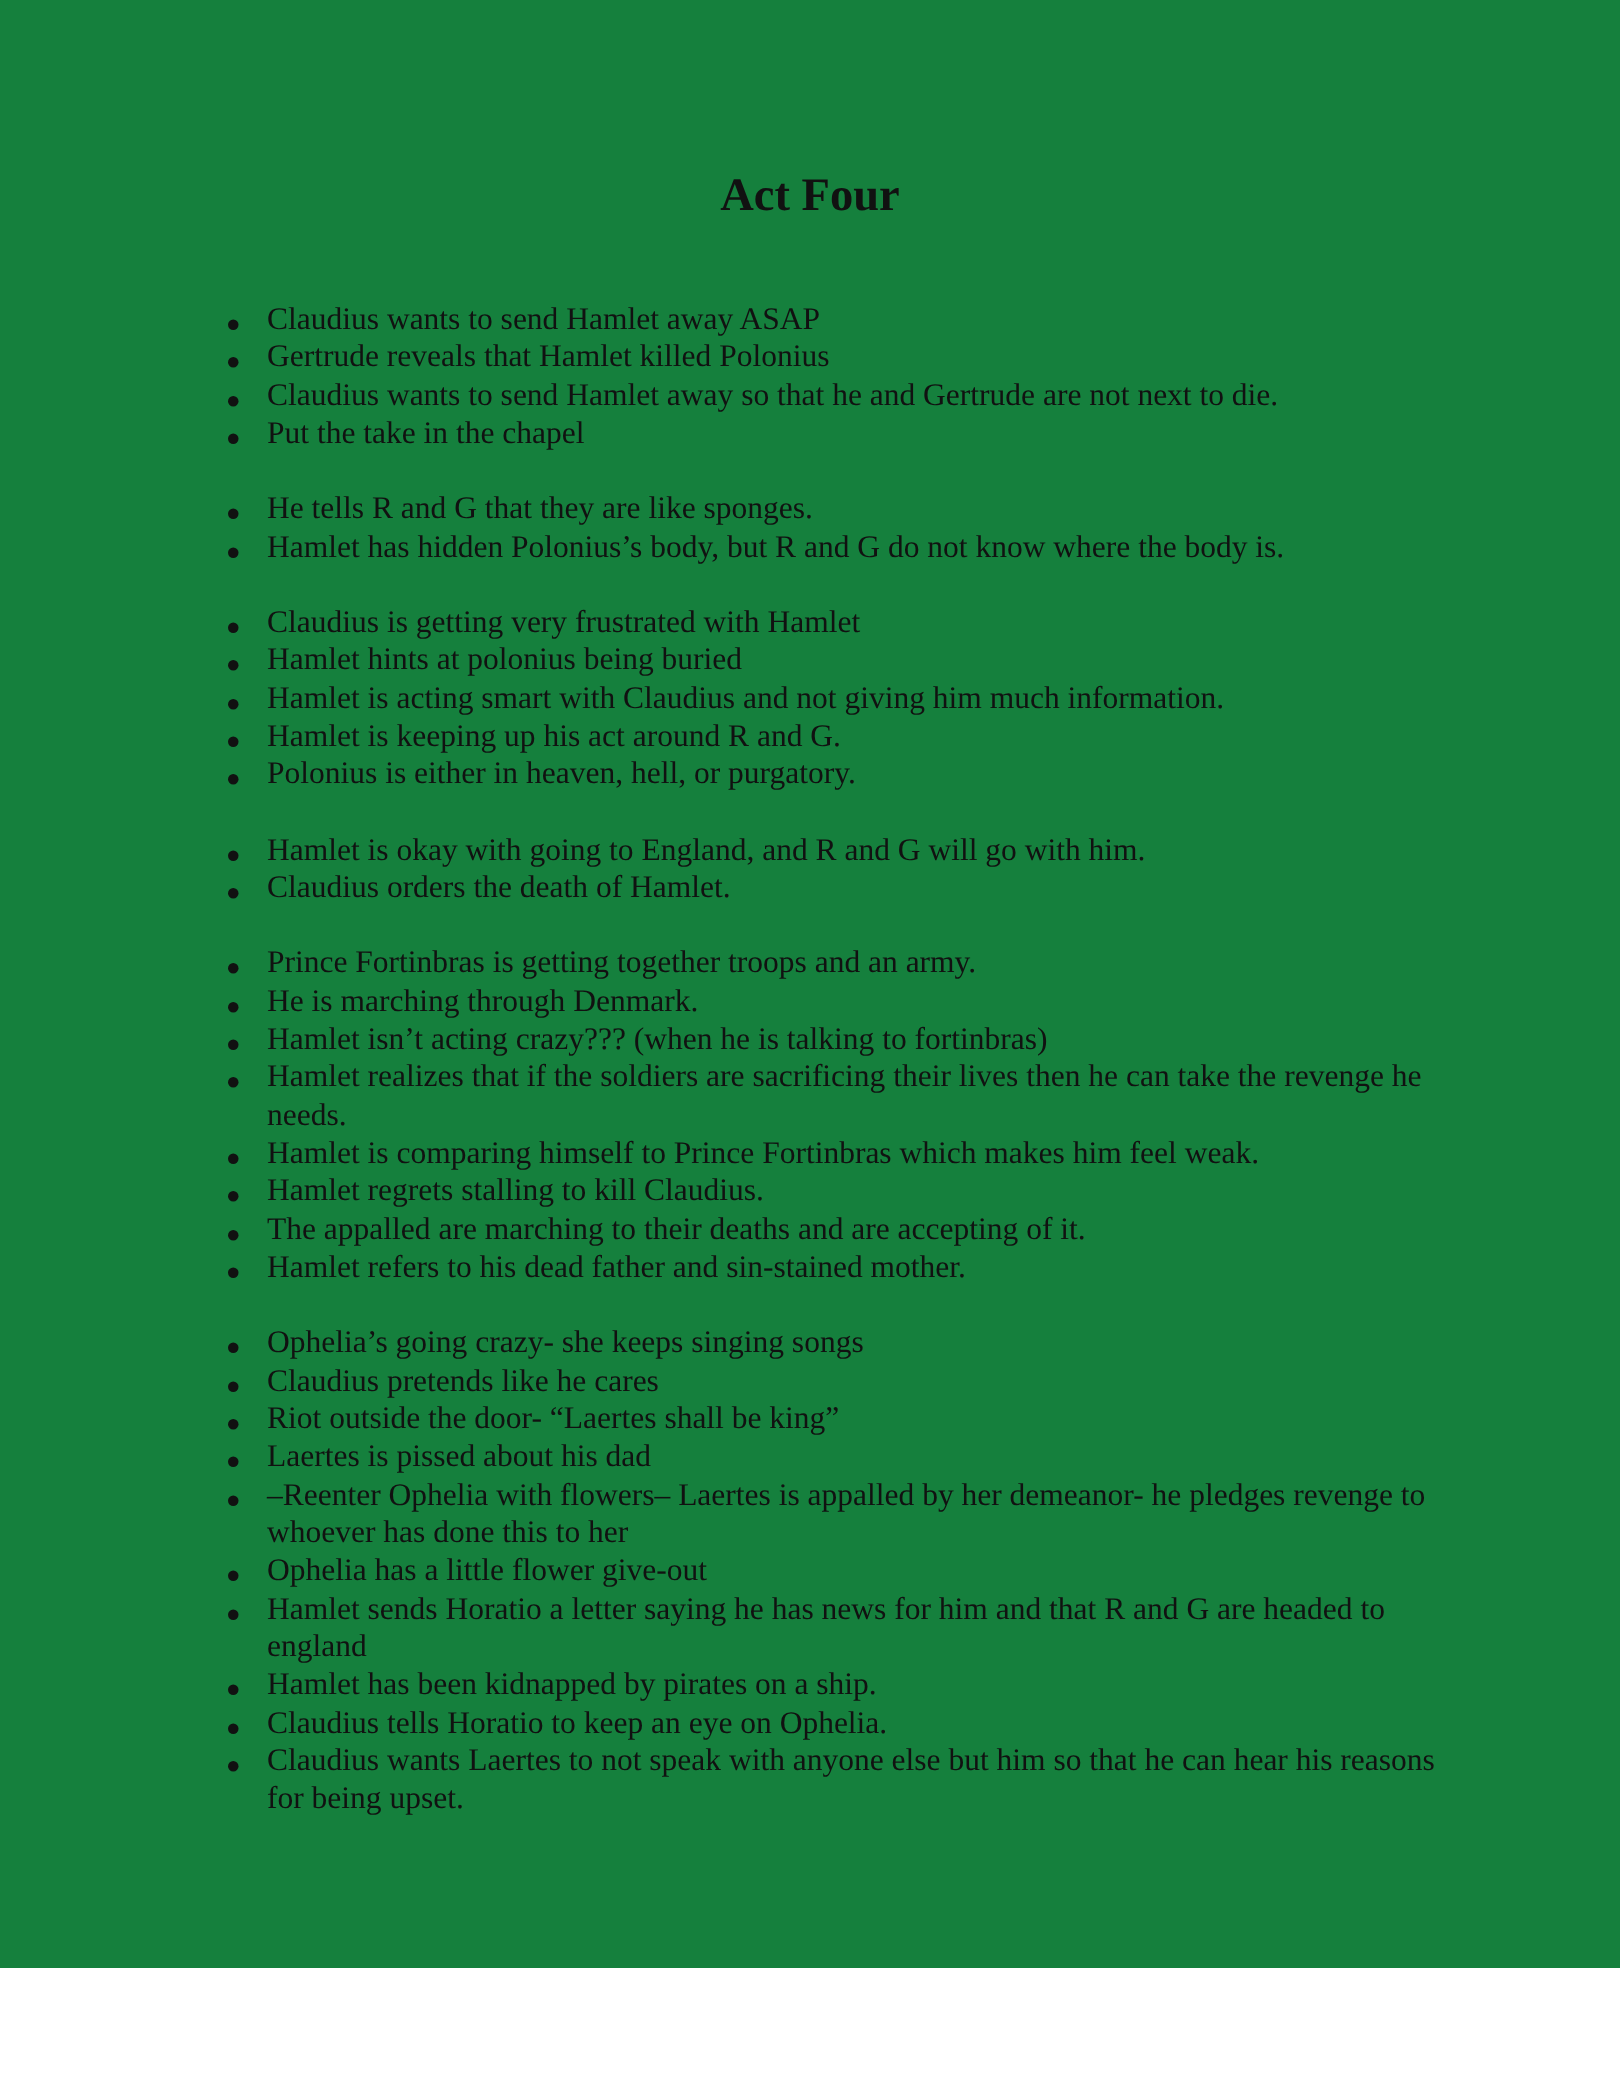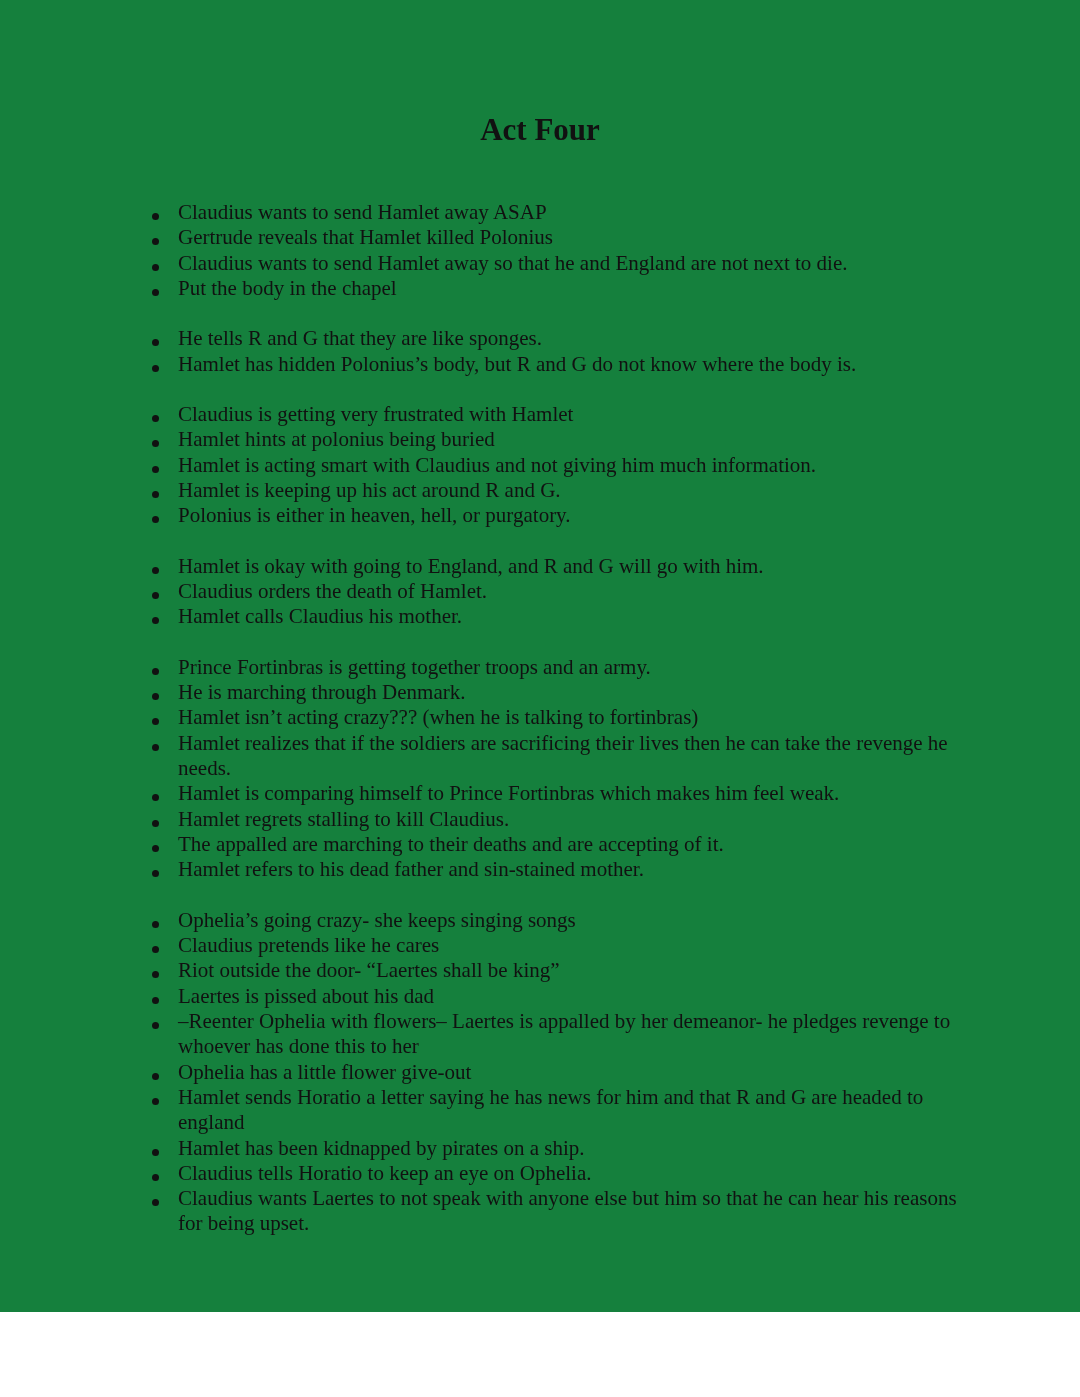--- a/index.html
+++ b/index.html
@@ -48,41 +48,40 @@
 </head>
 <body>
 
 <div class="page">
   <h1 class="title">Act Four</h1>
   <div class="content">
 
     <ul class="group">
       <li class="note"><span class="bullet"></span><span>Claudius wants to send Hamlet away ASAP</span></li>
       <li class="note"><span class="bullet"></span><span>Gertrude reveals that Hamlet killed Polonius</span></li>
-      <li class="note"><span class="bullet"></span><span>Claudius wants to send Hamlet away so that he and England are not next to die.</span></li>
-      <li class="note"><span class="bullet"></span><span>Put the body in the chapel</span></li>
+      <li class="note"><span class="bullet"></span><span>Claudius wants to send Hamlet away so that he and Gertrude are not next to die.</span></li>
+      <li class="note"><span class="bullet"></span><span>Put the take in the chapel</span></li>
     </ul>
 
     <ul class="group">
       <li class="note"><span class="bullet"></span><span>He tells R and G that they are like sponges.</span></li>
       <li class="note"><span class="bullet"></span><span>Hamlet has hidden Polonius’s body, but R and G do not know where the body is.</span></li>
     </ul>
 
     <ul class="group">
       <li class="note"><span class="bullet"></span><span>Claudius is getting very frustrated with Hamlet</span></li>
       <li class="note"><span class="bullet"></span><span>Hamlet hints at polonius being buried</span></li>
       <li class="note"><span class="bullet"></span><span>Hamlet is acting smart with Claudius and not giving him much information.</span></li>
       <li class="note"><span class="bullet"></span><span>Hamlet is keeping up his act around R and G.</span></li>
       <li class="note"><span class="bullet"></span><span>Polonius is either in heaven, hell, or purgatory.</span></li>
     </ul>
 
     <ul class="group">
       <li class="note"><span class="bullet"></span><span>Hamlet is okay with going to England, and R and G will go with him.</span></li>
       <li class="note"><span class="bullet"></span><span>Claudius orders the death of Hamlet.</span></li>
-      <li class="note"><span class="bullet"></span><span>Hamlet calls Claudius his mother.</span></li>
     </ul>
 
     <ul class="group">
       <li class="note"><span class="bullet"></span><span>Prince Fortinbras is getting together troops and an army.</span></li>
       <li class="note"><span class="bullet"></span><span>He is marching through Denmark.</span></li>
       <li class="note"><span class="bullet"></span><span>Hamlet isn’t acting crazy??? (when he is talking to fortinbras)</span></li>
       <li class="note"><span class="bullet"></span><span>Hamlet realizes that if the soldiers are sacrificing their lives then he can take the revenge he needs.</span></li>
       <li class="note"><span class="bullet"></span><span>Hamlet is comparing himself to Prince Fortinbras which makes him feel weak.</span></li>
       <li class="note"><span class="bullet"></span><span>Hamlet regrets stalling to kill Claudius.</span></li>
       <li class="note"><span class="bullet"></span><span>The appalled are marching to their deaths and are accepting of it.</span></li>

